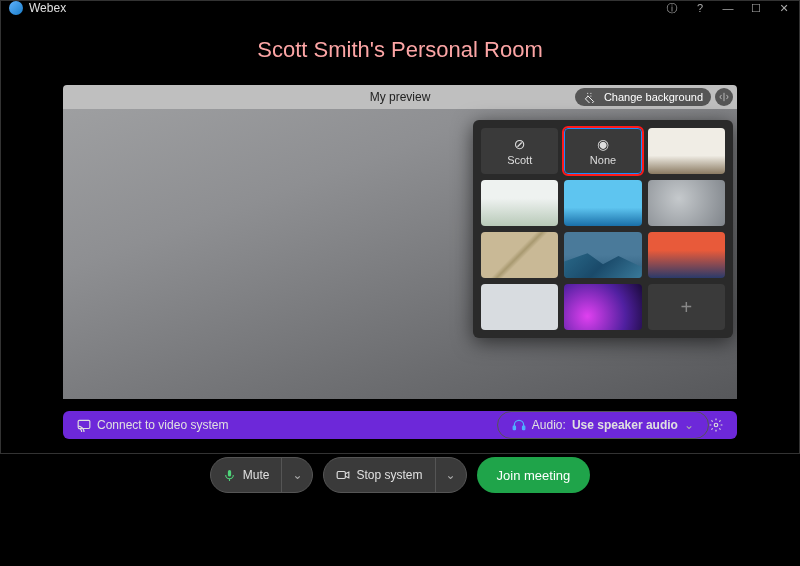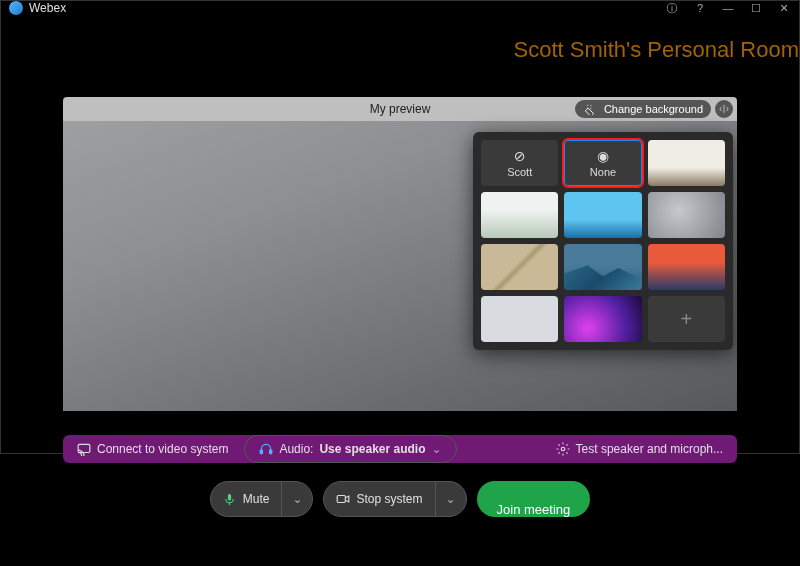--- a/index.html
+++ b/index.html
@@ -3,22 +3,22 @@
 <meta charset="utf-8">
 <style>
 * { margin:0; padding:0; box-sizing:border-box; font-family:-apple-system,BlinkMacSystemFont,"Segoe UI",Arial,sans-serif; }
 body { background:#000; width:800px; height:566px; overflow:hidden; position:relative; }
 .window { width:800px; height:454px; background:#000; display:flex; flex-direction:column; border:1px solid #333; }
 .titlebar { height:28px; display:flex; align-items:center; padding:0 8px; color:#e0e0e0; font-size:12px; }
 .titlebar .logo { width:14px; height:14px; border-radius:50%; background:linear-gradient(135deg,#5fb3ff,#1a7dc9); margin-right:6px; }
 .titlebar .title { flex:1; }
 .titlebar .win-controls { display:flex; gap:14px; align-items:center; }
 .titlebar .ctrl { width:14px; height:14px; display:flex; align-items:center; justify-content:center; color:#aaa; cursor:pointer; font-size:11px; }
-.room-title { color:#a16207; font-size:22px; font-weight:400; text-align:right; padding:22px 0 18px; }
-.preview-wrap { margin:16px 62px; position:relative; }
+.room-title { color:#fca5a5; font-size:22px; font-weight:400; text-align:center; padding:22px 0 18px; }
+.preview-wrap { margin:4px 62px; position:relative; }
 .preview-header { background:#bfbfbf; height:24px; display:flex; align-items:center; position:relative; border-radius:4px 4px 0 0; }
 .preview-label { position:absolute; left:50%; transform:translateX(-50%); color:#222; font-size:12px; }
 .change-bg-group { position:absolute; right:4px; top:3px; display:flex; gap:4px; }
 .change-bg-btn { background:#555; color:#fff; font-size:11px; padding:2px 8px; border-radius:10px; display:flex; align-items:center; gap:7px; cursor:pointer; }
 .mirror-btn { background:#555; width:18px; height:18px; border-radius:9px; display:flex; align-items:center; justify-content:center; cursor:pointer; }
 .video { height:290px; background:linear-gradient(160deg,#9e9fa1 0%,#8e8f92 30%,#7a7b7e 55%,#6a6b6e 75%,#57585b 100%); border-radius:0; position:relative; }
 .bg-popup { position:absolute; top:35px; right:4px; width:260px; background:#2a2a2a; border-radius:6px; padding:8px; box-shadow:0 4px 20px rgba(0,0,0,.6); display:grid; grid-template-columns:repeat(3,1fr); gap:6px; z-index:10; }
 .bg-tile { height:46px; border-radius:4px; cursor:pointer; display:flex; flex-direction:column; align-items:center; justify-content:center; color:#ddd; font-size:11px; position:relative; overflow:hidden; }
 .bg-tile.dark { background:#3a3a3a; }
 .bg-tile.selected { outline:2px solid #ff1a1a; outline-offset:0; border:1px solid #1a8cff; }
@@ -27,29 +27,29 @@
 .thumb-room { background:linear-gradient(180deg,#f0ede5 60%,#8a7a62 100%); }
 .thumb-patio { background:linear-gradient(180deg,#eef2f0 40%,#b8c9b8 100%); }
 .thumb-beach { background:linear-gradient(180deg,#5ec5f0 60%,#1a6fa8 100%); }
 .thumb-blurred { background:radial-gradient(circle at 40% 40%,#c5c9cc,#7f848a); }
 .thumb-shadows { background:linear-gradient(135deg,#c9b996 45%,#a89970 50%,#c9b996 55%); }
 .thumb-mountains { background:linear-gradient(180deg,#4a7a9a 50%,#2a5a7a 100%); }
 .thumb-mountains::after { content:""; position:absolute; bottom:0; left:0; right:0; height:60%; background:linear-gradient(135deg,#2a6a8a 0%,#1a4a6a 50%,#3a7a9a 100%); clip-path:polygon(0 40%,30% 10%,50% 50%,70% 20%,100% 60%,100% 100%,0 100%); }
 .thumb-sunset { background:linear-gradient(180deg,#e85a3a 40%,#2a3a6a 100%); }
 .thumb-desk { background:#d8dce0; }
 .thumb-space { background:radial-gradient(circle at 30% 70%,#e040f0,#5020a0 60%,#1a0a3a); }
-.bottom-bar { margin:8px 62px 0; background:#701a75; border-radius:6px; height:46px; display:flex; align-items:center; padding:0 14px; gap:16px; }
+.bottom-bar { margin:8px 62px 0; background:#6d28d9; border-radius:6px; height:46px; display:flex; align-items:center; padding:0 14px; }
 .bb-item { display:flex; align-items:center; gap:6px; color:#e0e0e0; font-size:12px; cursor:pointer; white-space:nowrap; }
-.bb-center { flex:1; display:flex; justify-content:flex-start; }
+.bb-center { flex:1; display:flex; justify-content:flex-end; }
 .audio-btn { border:1px solid #555; border-radius:18px; padding:6px 14px; display:flex; align-items:center; gap:6px; color:#e0e0e0; font-size:12px; cursor:pointer; }
 .controls-row { display:flex; justify-content:center; gap:10px; padding:18px 0; }
 .ctrl-btn { background:#3a3a3a; border:1px solid #555; border-radius:20px; height:36px; display:flex; align-items:center; color:#e0e0e0; font-size:12px; cursor:pointer; }
 .ctrl-main { padding:0 12px; display:flex; align-items:center; gap:6px; height:100%; }
 .ctrl-caret { border-left:1px solid #555; padding:0 10px; height:100%; display:flex; align-items:center; color:#aaa; }
-.join-btn { background:#1fa44a; border:none; border-radius:20px; height:36px; padding:0 20px; color:#fff; font-size:13px; font-weight:500; cursor:pointer; display:flex; align-items:flex-end; }
+.join-btn { background:#1fa44a; border:none; border-radius:20px; height:36px; padding:0 20px; color:#fff; font-size:13px; font-weight:500; cursor:pointer; display:flex; align-items:center; }
 .ic { width:14px; height:14px; display:inline-flex; align-items:center; justify-content:center; }
 .mic-ic { color:#4fd67a; }
 .cam-ic { color:#e0e0e0; }
 </style>
 </head>
 <body>
 
 <div class="window">
   <div class="titlebar">
     <div class="logo"></div>
@@ -132,21 +132,20 @@
         <span style="color:#aaa">⌄</span>
       </div>
     </div>
     <div class="bb-item">
       <span class="ic">
         <svg width="14" height="14" viewBox="0 0 24 24" fill="none" stroke="#ddd" stroke-width="2">
             <circle cx="12" cy="12" r="3"></circle>
             <path d="M12 1v3m0 16v3M4.2 4.2l2.1 2.1m11.4 11.4l2.1 2.1M1 12h3m16 0h3M4.2 19.8l2.1-2.1m11.4-11.4l2.1-2.1"></path>
           </svg>
       </span>
-      <span>Test speaker and microph...</span>
     </div>
   </div>
 
   <div class="controls-row">
     <div class="ctrl-btn">
       <div class="ctrl-main">
         <span class="ic mic-ic">
           <svg width="13" height="13" viewBox="0 0 24 24" fill="#4fd67a">
               <rect x="9" y="2" width="6" height="12" rx="3"></rect>
               <path d="M5 11a7 7 0 0014 0M12 18v4" stroke="#4fd67a" stroke-width="2" fill="none"></path>

